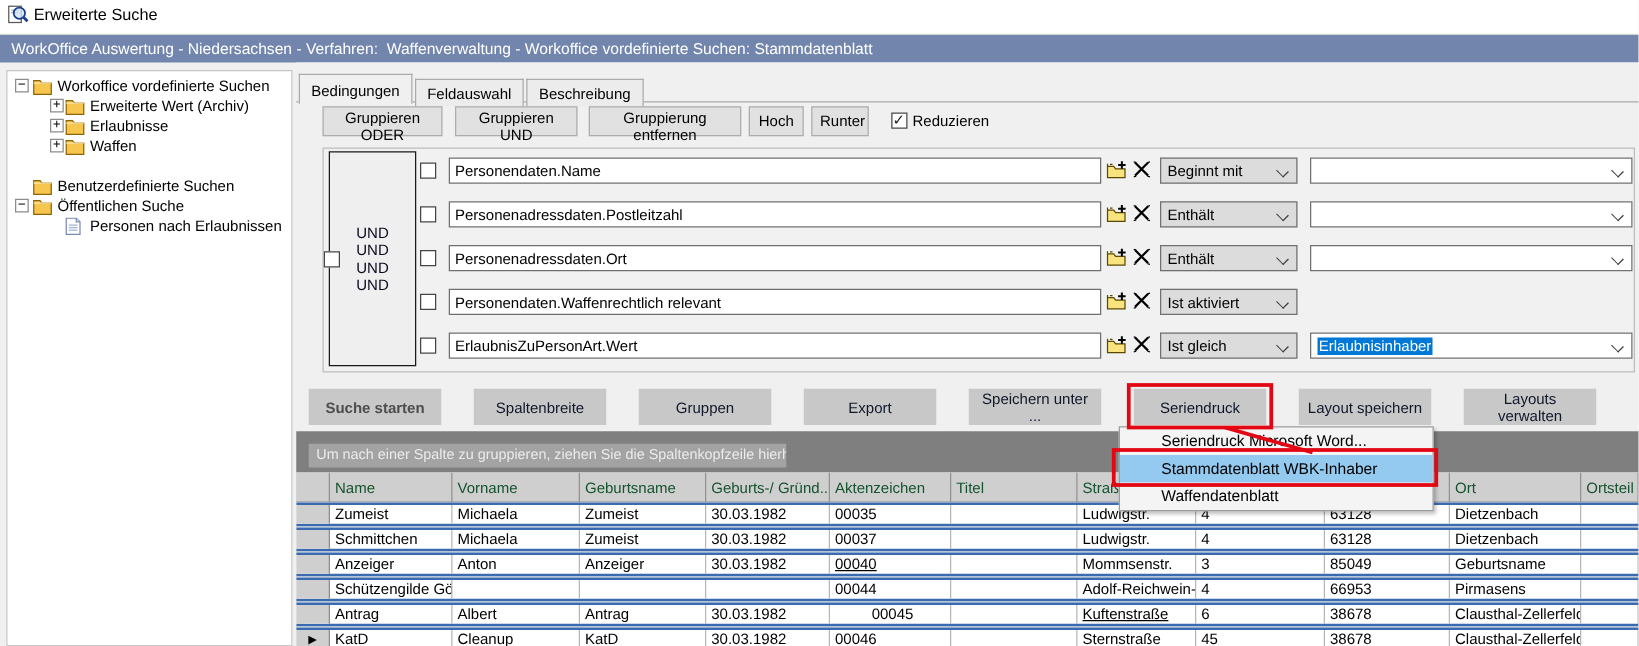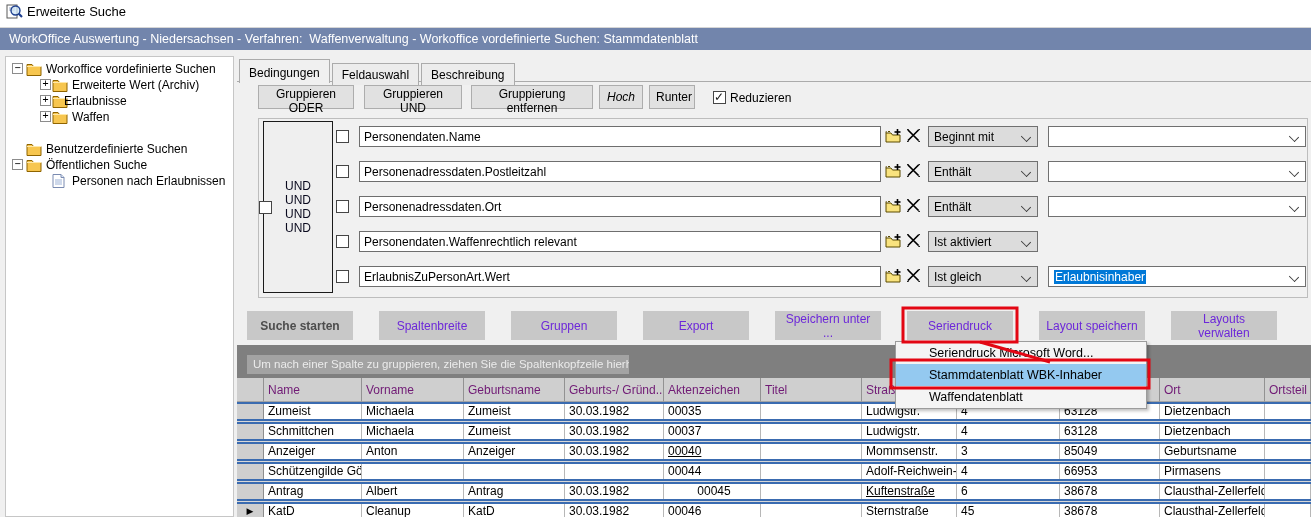--- a/index.html
+++ b/index.html
@@ -52,30 +52,30 @@
   .combo{position:absolute;top:0;height:21px;border:1px solid #707070;box-sizing:border-box;
          font-size:12px;display:flex;align-items:center;padding-left:5px;color:#000;}
   .combo .chev{position:absolute;right:7px;top:6px;width:7px;height:7px;border-right:1.4px solid #3b3b3b;
                border-bottom:1.4px solid #3b3b3b;transform:rotate(45deg) scale(1,.8);}
   .combo.op{background:#dcdcdc;left:669px;width:110px;}
   .combo.val{background:#fff;left:789px;width:258px;}
   .sel-text{background:#0078d7;color:#fff;padding:0 1px;}
   
   .actions{position:absolute;left:10px;top:261px;display:flex;gap:26px;}
   .act-btn{width:106px;height:29px;background:#c8c8c8;border:none;font-family:inherit;font-size:12px;
-           color:#6d28d9;}
+           color:#0f172a;}
   .act-btn.primary{color:#4d4d4d;font-weight:bold;}
   
   .group-bar{position:absolute;left:0;top:295px;width:100%;height:33px;background:#7f7f7f;}
   .group-hint{position:absolute;left:10px;top:10px;width:382px;height:19px;background:#a3a3a3;
               color:#ebebeb;font-size:11.5px;line-height:19px;padding-left:6px;box-sizing:border-box;white-space:nowrap;overflow:hidden;}
   
   .grid{position:absolute;left:0;top:328px;width:100%;bottom:0;background:#cfcfcf;overflow:hidden;}
   .grid-head{display:flex;height:24px;background:#cfcfcf;}
-  .grid-head .hcell{font-size:12px;color:#701a75;line-height:24px;padding-left:4px;box-sizing:border-box;
+  .grid-head .hcell{font-size:12px;color:#14532d;line-height:24px;padding-left:4px;box-sizing:border-box;
                     border-right:1px solid #929292;border-bottom:1px solid #a5a5a5;overflow:hidden;white-space:nowrap;}
   .grid-body{display:flex;flex-direction:column;gap:1px;background:#d8d8d8;}
   .grid-row{display:flex;height:19px;background:#fff;border-top:2px solid #3a6bb0;
             border-bottom:2px solid #3a6bb0;box-sizing:border-box;}
   .grid-row .cell{font-size:12px;color:#000;line-height:15px;padding-left:4px;box-sizing:border-box;
                   border-right:1px solid #b7b7b7;overflow:hidden;white-space:nowrap;}
   .grid-row .cell.selcol{background:#cfcfcf;border-right:1px solid #8d8d8d;text-align:center;
                          font-size:9px;line-height:15px;padding-left:0;color:#000;}
   
   .menu{position:absolute;left:895px;top:341px;width:250px;background:#f4f4f4;
@@ -123,21 +123,21 @@
             <path d="M1 4.5 h14" stroke="#ffe8a8"></path>
           </svg></span>
         <span class="tree-label" style="left: 64px;">Erweiterte Wert (Archiv)</span>
       </div>
       <div class="tree-item" style="top: 36px;">
         <span class="exp" style="left: 34px;">+</span>
         <span class="tree-ico" style="left: 46px;"><svg width="16" height="14" viewBox="0 0 16 14">
             <path d="M1 2.5 h5 l1.5 2 H15 v9 H1 z" fill="#f7c64f" stroke="#8f6400"></path>
             <path d="M1 4.5 h14" stroke="#ffe8a8"></path>
           </svg></span>
-        <span class="tree-label" style="left: 56px;">Erlaubnisse</span>
+        <span class="tree-label" style="left: 64px;">Erlaubnisse</span>
       </div>
       <div class="tree-item" style="top: 52px;">
         <span class="exp" style="left: 34px;">+</span>
         <span class="tree-ico" style="left: 46px;"><svg width="16" height="14" viewBox="0 0 16 14">
             <path d="M1 2.5 h5 l1.5 2 H15 v9 H1 z" fill="#f7c64f" stroke="#8f6400"></path>
             <path d="M1 4.5 h14" stroke="#ffe8a8"></path>
           </svg></span>
         <span class="tree-label" style="left: 64px;">Waffen</span>
       </div>
       <div class="tree-item" style="top: 84px;">
@@ -170,21 +170,21 @@
   <div class="main">
 
     <div class="tabstrip" id="tabstrip">
       <div class="tabline"></div>
     <div class="tab active"><span>Bedingungen</span></div><div class="tab"><span>Feldauswahl</span></div><div class="tab"><span>Beschreibung</span></div></div>
 
     <div class="toolbar" id="toolbar">
         <button class="tb-btn" style="width: 96px; margin-right: 10px;"><span>Gruppieren ODER</span></button>
         <button class="tb-btn" style="width: 98px; margin-right: 9px;"><span>Gruppieren UND</span></button>
         <button class="tb-btn" style="width: 122px; margin-right: 6px;"><span>Gruppierung entfernen</span></button>
-        <button class="tb-btn" style="width: 44px; margin-right: 6px; font-style: italic;"><span>Hoch</span></button>
+        <button class="tb-btn" style="width: 44px; margin-right: 6px;"><span>Hoch</span></button>
         <button class="tb-btn" style="width: 46px; margin-right: 0px;"><span>Runter</span></button>
         <span style="margin-left: 18px;"><span class="cbx checked"></span><span class="cbx-label">Reduzieren</span></span>
       </div>
 
     <div class="cond-panel" id="condPanel">
       <span class="cbx und-cbx" id="undCbx"></span>
       <div class="und-box" id="undBox">
           <span>UND</span>
           <span>UND</span>
           <span>UND</span>

